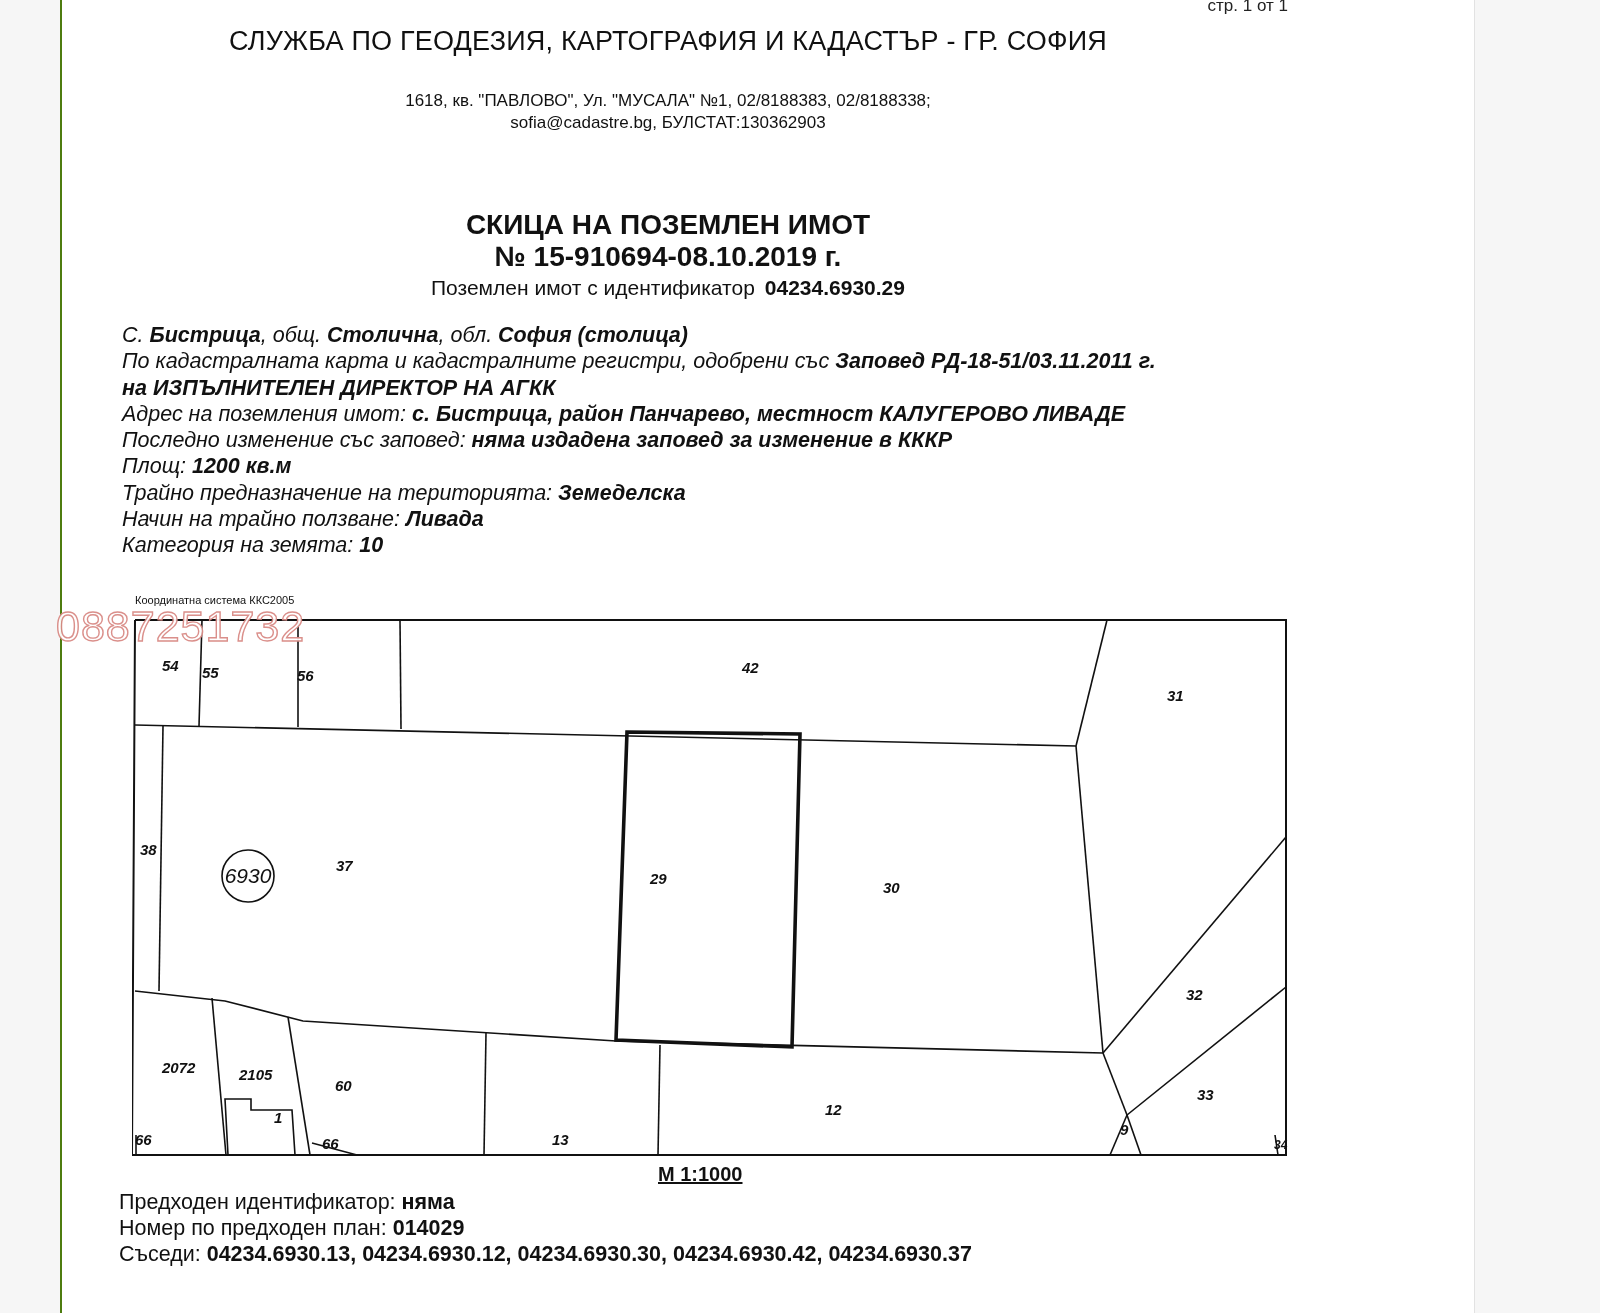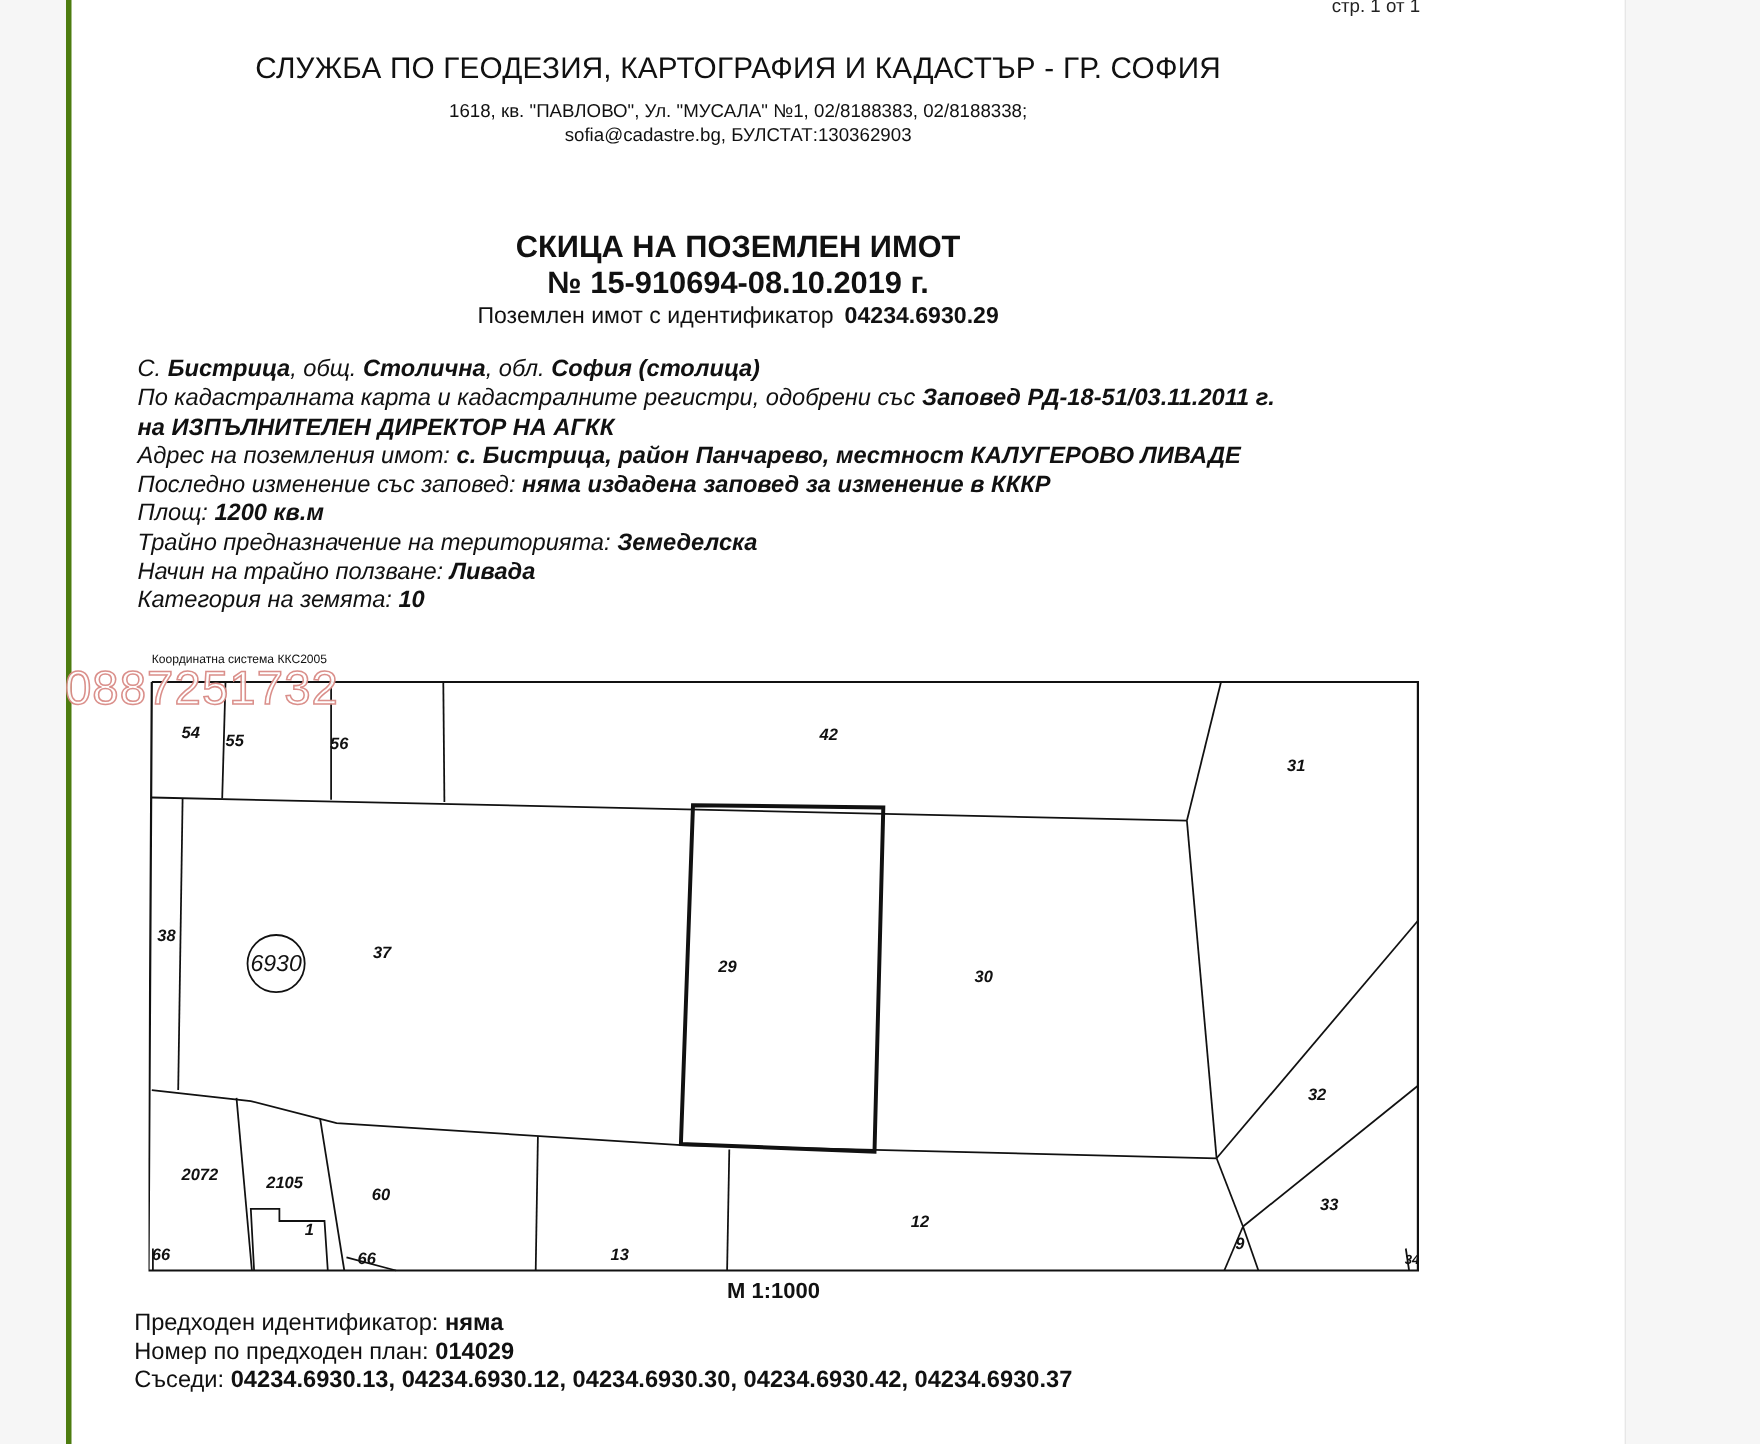--- a/index.html
+++ b/index.html
@@ -6,43 +6,43 @@
   body {
     width: 1600px; height: 1313px; overflow: hidden;
     background: #f6f6f6;
     font-family: "Liberation Sans", sans-serif;
     color: #111;
     position: relative;
   }
   .page {
     position: absolute; left: 60px; top: 0; width: 1412px; height: 1313px;
     background: #ffffff;
-    border-left: 5px solid #4d7c0f;
+    border-left: 2px solid #4d7c0f;
     border-right: 1px solid #e2e2e2;
   }
   .abs { position: absolute; white-space: nowrap; }
   .pageno { right: 186px; top: -4px; font-size: 17px; color: #222; }
-  .org { left: 0; width: 1412px; top: 26px; text-align: center; font-size: 27px; letter-spacing: 0.2px; margin-top: 21px; }
+  .org { left: 0; width: 1412px; top: 26px; text-align: center; font-size: 27px; letter-spacing: 0.2px; }
   .org span { position: relative; left: -100px; }
   .addr { left: 0; width: 1412px; top: 90px; text-align: center; font-size: 17px; line-height: 22px; }
   .addr div { position: relative; left: -100px; }
   .title { left: 0; width: 1412px; top: 178px; text-align: center; font-size: 28px; font-weight: bold; line-height: 32px; margin-top: 31px; }
   .title div { position: relative; left: -100px; }
   .ident { left: 0; width: 1412px; top: 276px; text-align: center; font-size: 21px; }
   .ident span.inner { position: relative; left: -100px; }
   .ident b { margin-left: 10px; }
   .details { left: 60px; top: 322px; font-size: 21.5px; line-height: 26.3px; font-style: italic; }
   .details b { font-weight: bold; }
   .coordsys { left: 73px; top: 594px; font-size: 11px; }
   .phone {
     left: -6px; top: 602px; font-size: 43px; letter-spacing: 1px;
     color: #ffffff; -webkit-text-stroke: 1.4px #d98a85; opacity: 0.95;
   }
   .map { position: absolute; left: 70px; top: 615px; }
-  .scale { left: 596px; top: 1163px; font-size: 20px; font-weight: bold; }
+  .scale { left: 596px; top: 1163px; font-size: 20px; font-weight: bold; text-decoration: underline; }
   .footer { left: 57px; top: 1189px; font-size: 21.5px; line-height: 26px; }
 </style>
 </head>
 <body>
 
 <div class="page">
 
   <div class="abs pageno">стр. 1 от 1</div>
 
   <div class="abs org"><span>СЛУЖБА ПО ГЕОДЕЗИЯ, КАРТОГРАФИЯ И КАДАСТЪР - ГР. СОФИЯ</span></div>

